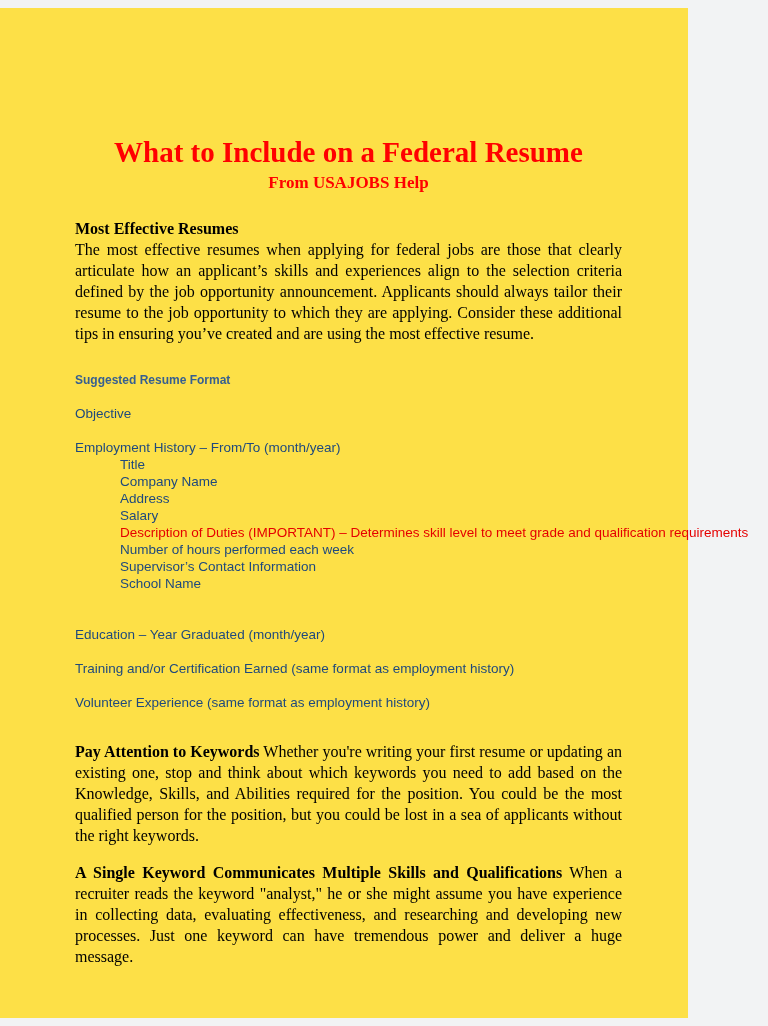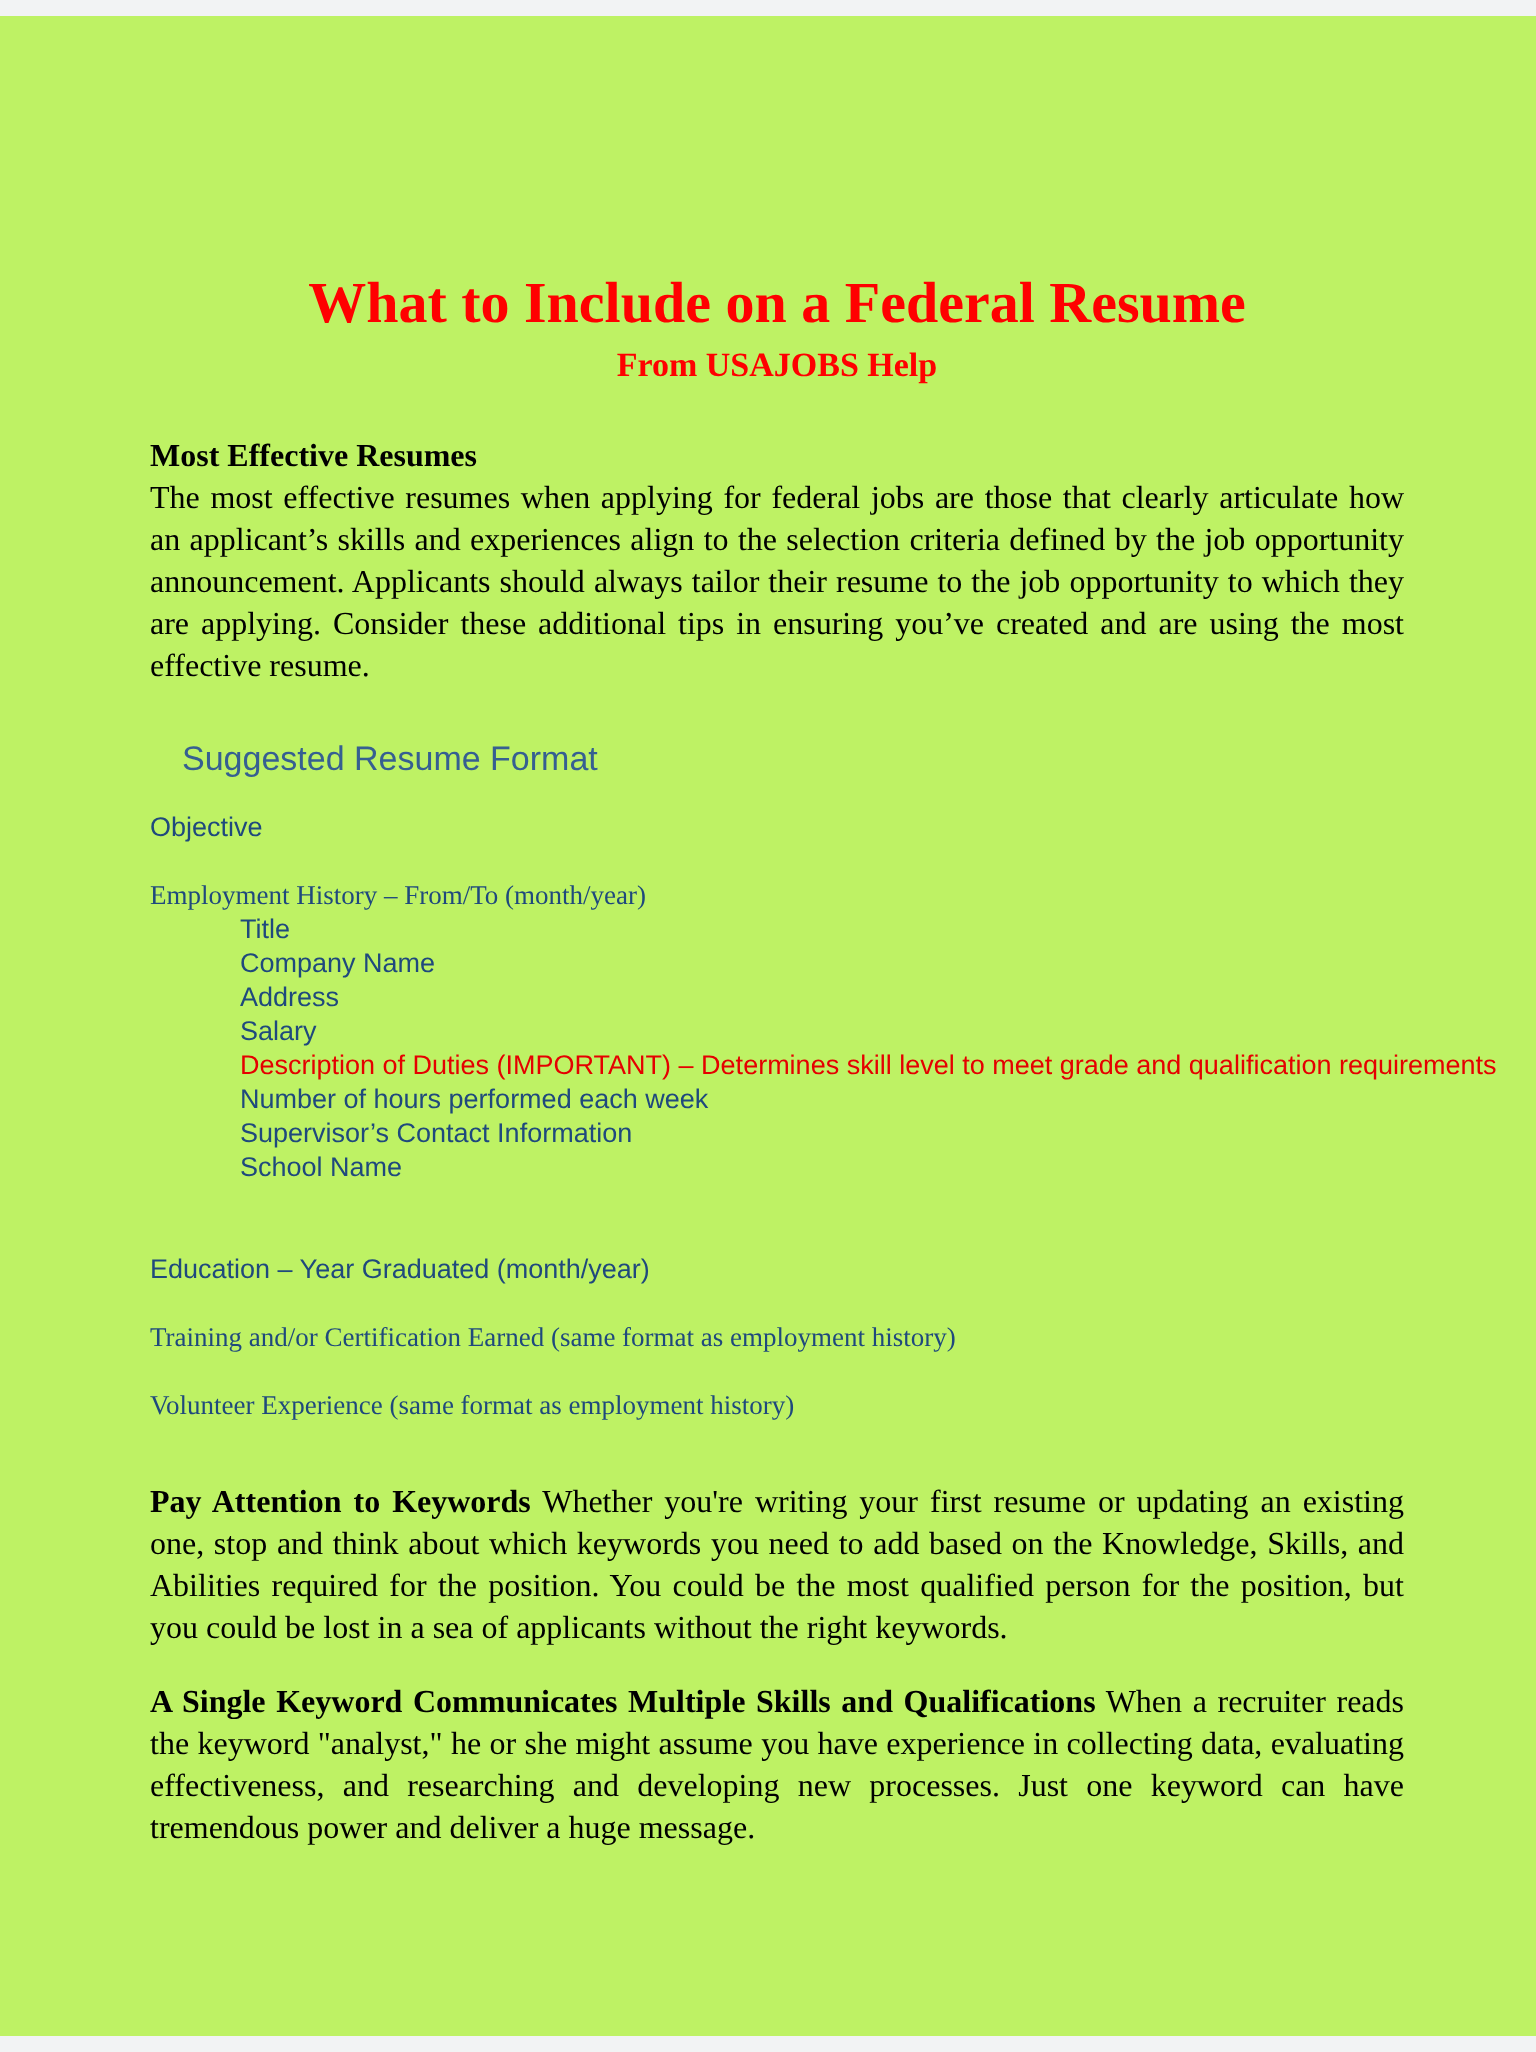--- a/index.html
+++ b/index.html
@@ -5,22 +5,22 @@
   html,body{margin:0;padding:0;}
   body{
     width:768px;height:1026px;
     background:#f2f3f4;
     font-family:"Liberation Serif", serif;
     color:#000;
   }
   .canvas{position:relative;width:768px;height:1026px;overflow:hidden;}
   .page{
     position:absolute;top:8px;left:0;
-    width:768px;height:1010px;
-    background:#bef264;
+    width:688px;height:1010px;
+    background:#fde047;
   }
   .content{
     padding:126px 66px 0 75px;
   }
   .title{
     margin:0;
     font-size:29px;
     font-weight:bold;
     text-align:center;
     color:var(--title-red,#ff0000);
@@ -41,38 +41,38 @@
     line-height:21px;
   }
   .para{
     margin:0;
     font-size:16px;
     line-height:21px;
     text-align:justify;
   }
   .para .lead{font-weight:bold;}
   .blue-heading{
-    margin:26px 0 0 16px;
+    margin:26px 0 0 0;
     font-family:"Liberation Sans", sans-serif;
-    font-size:17px;
-    font-weight:normal;
+    font-size:12px;
+    font-weight:bold;
     color:var(--heading-blue,#365f91);
     line-height:20px;
   }
   .fmt{
     margin-top:15px;
     font-family:"Liberation Sans", sans-serif;
     font-size:13.5px;
     line-height:17px;
     color:var(--list-blue,#1f497d);
   }
   .fmt-line{white-space:nowrap;}
   .fmt-line.ind{padding-left:45px;}
   .fmt-line.red{color:var(--important-red,#e50000);}
-  .fmt-line.gap1{margin-top:17px;font-family:Liberation Serif, serif;}
+  .fmt-line.gap1{margin-top:17px;}
   .fmt-line.gap2{margin-top:34px;}
   .para.block{margin-top:30px;}
   .para.block2{margin-top:16px;}
 </style>
 </head>
 <body>
 
 <div class="canvas">
   <div class="page">
     <div class="content">

